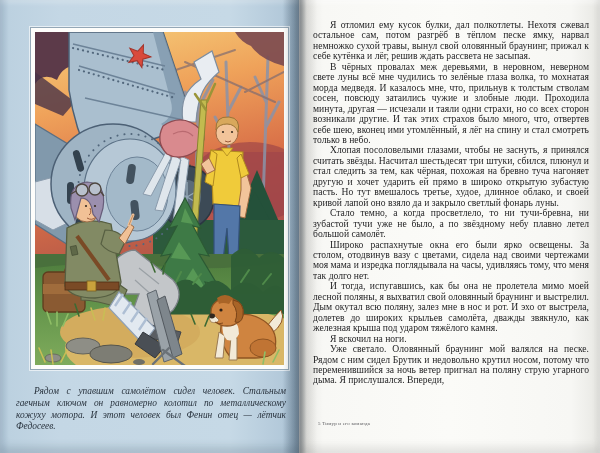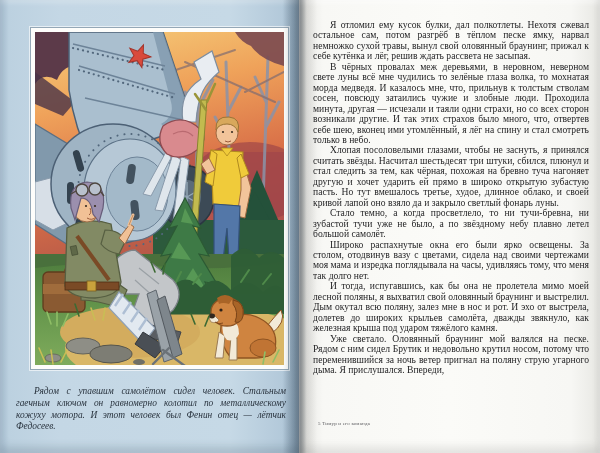--- a/index.html
+++ b/index.html
@@ -248,19 +248,20 @@
   </div>
 
   <div class="right-page">
     <div class="text-block">
       <p>Я отломил ему кусок булки, дал полкотлеты. Нехотя сжевал остальное сам, потом разгрёб в тёплом песке ямку, нарвал немножко сухой травы, вынул свой оловянный браунинг, прижал к себе кутёнка и лёг, решив ждать рассвета не засыпая.</p>
       <p>В чёрных провалах меж деревьями, в неровном, неверном свете луны всё мне чудились то зелёные глаза волка, то мохнатая морда медведя. И казалось мне, что, прильнув к толстым стволам сосен, повсюду затаились чужие и злобные люди. Проходила минута, другая — исчезали и таяли одни страхи, но со всех сторон возникали другие. И так этих страхов было много, что, отвертев себе шею, вконец ими утомлённый, я лёг на спину и стал смотреть только в небо.</p>
       <p>Хлопая посоловелыми глазами, чтобы не заснуть, я принялся считать звёзды. Насчитал шестьдесят три штуки, сбился, плюнул и стал следить за тем, как чёрная, похожая на бревно туча нагоняет другую и хочет ударить ей прямо в широко открытую зубастую пасть. Но тут вмешалось третье, худое, длинное облако, и своей кривой лапой оно взяло да и закрыло светлый фонарь луны.</p>
       <p>Стало темно, а когда просветлело, то ни тучи-бревна, ни зубастой тучи уже не было, а по звёздному небу плавно летел большой самолёт.</p>
       <p>Широко распахнутые окна его были ярко освещены. За столом, отодвинув вазу с цветами, сидела над своими чертежами моя мама и изредка поглядывала на часы, удивляясь тому, что меня так долго нет.</p>
       <p>И тогда, испугавшись, как бы она не пролетела мимо моей лесной поляны, я выхватил свой оловянный браунинг и выстрелил. Дым окутал всю поляну, залез мне в нос и рот. И эхо от выстрела, долетев до широких крыльев самолёта, дважды звякнуло, как железная крыша под ударом тяжёлого камня.</p>
+      <p>Я вскочил на ноги.</p>
       <p>Уже светало. Оловянный браунинг мой валялся на песке. Рядом с ним сидел Брутик и недовольно крутил носом, потому что переменившийся за ночь ветер пригнал на поляну струю угарного дыма. Я прислушался. Впереди,</p>
     </div>
     <div class="signature">5 Тимур и его команда</div>
   </div>
 
   <div class="gutter"></div>
 </div>
 
 </body></html>

